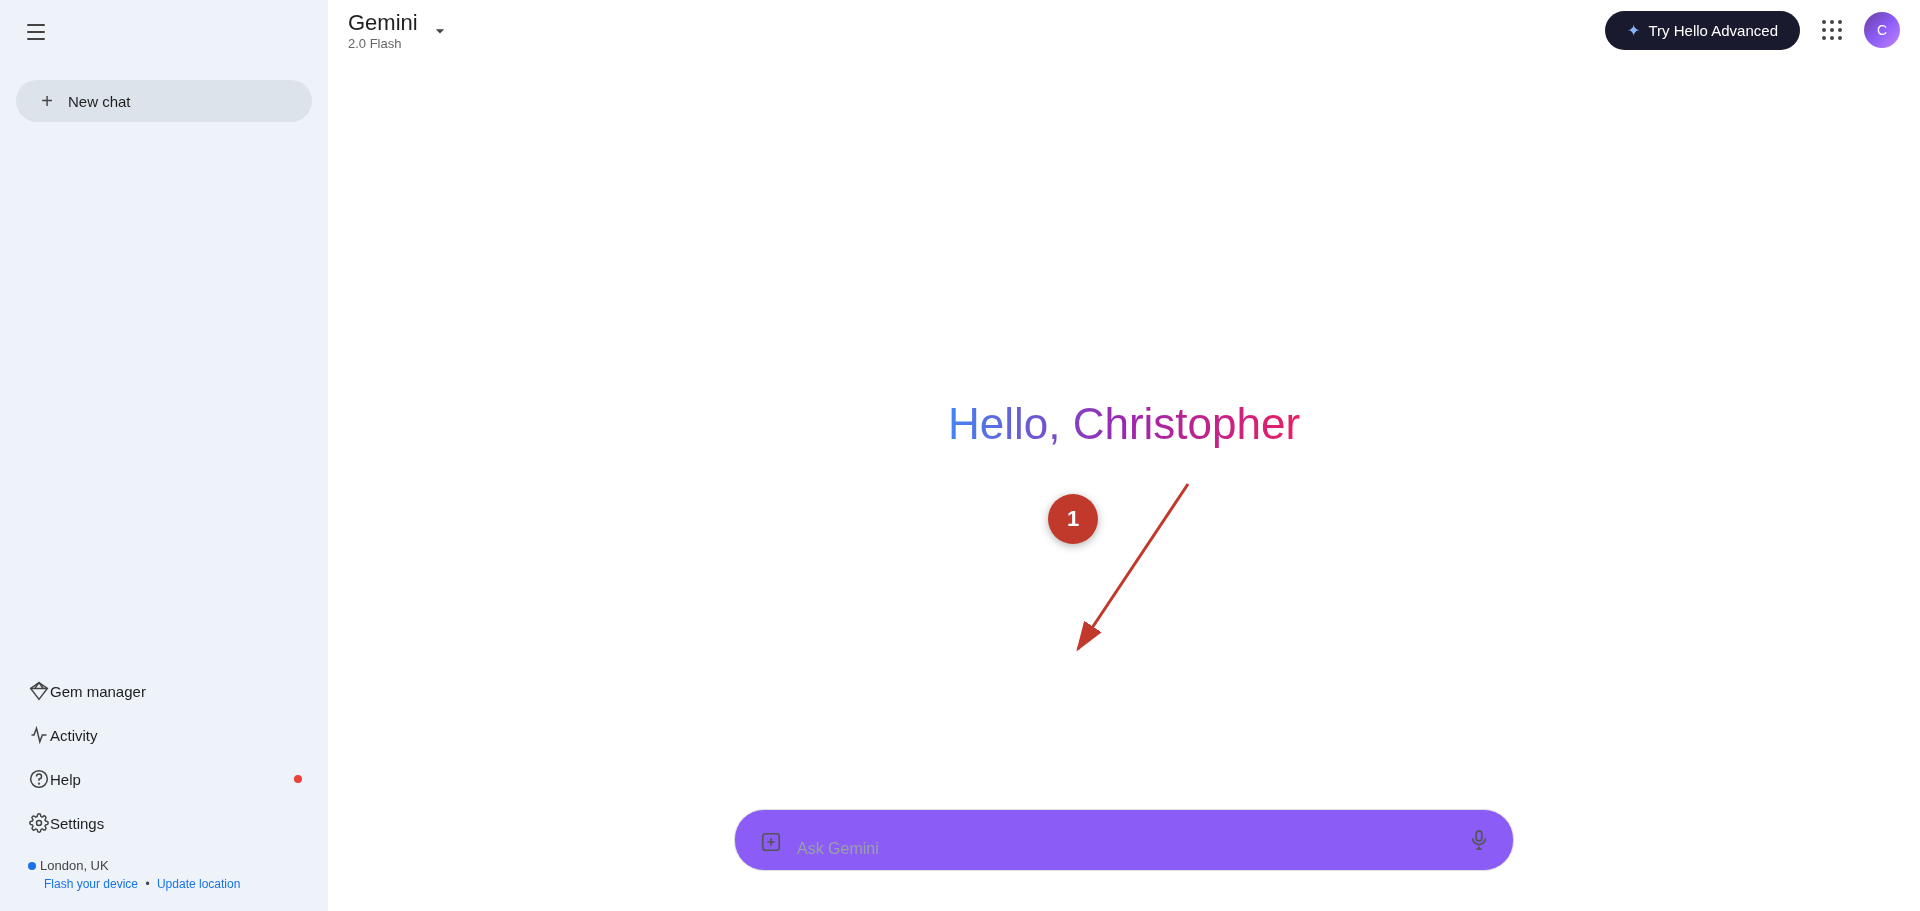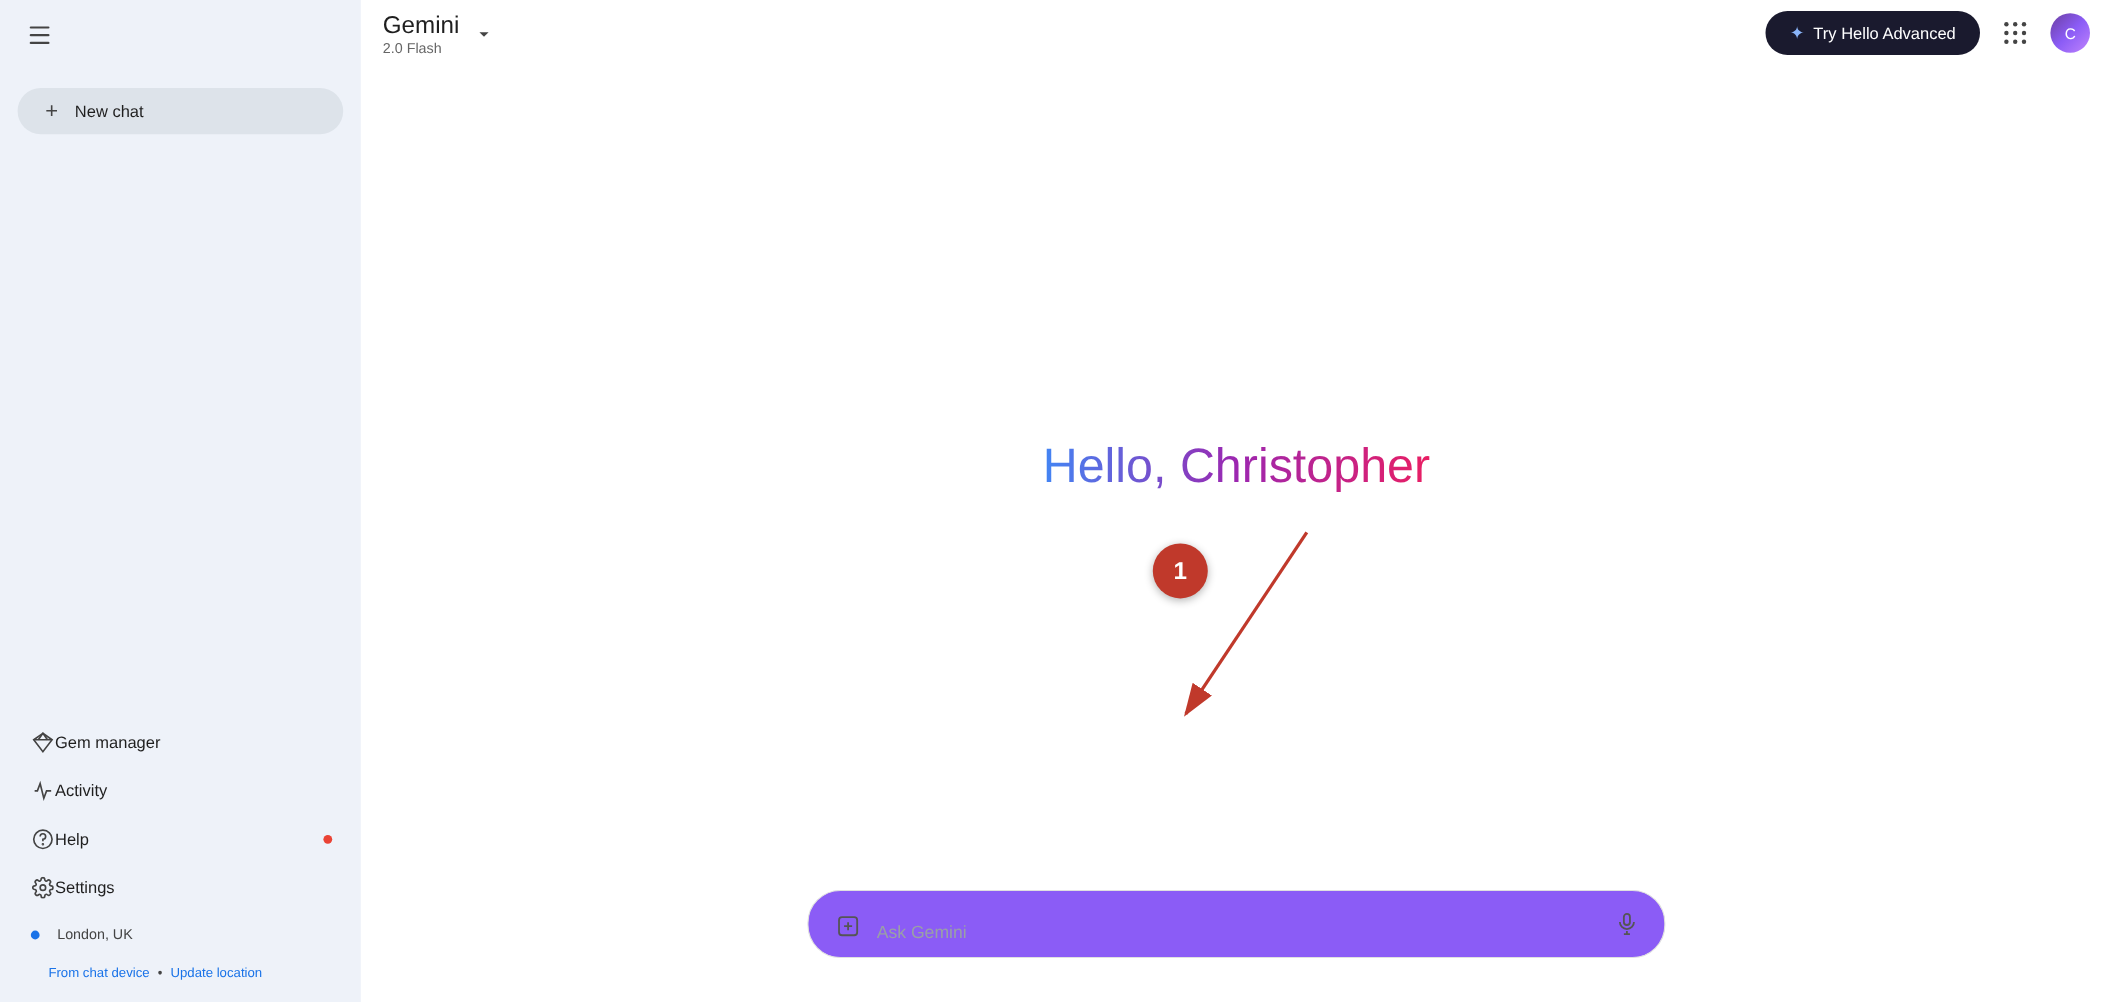--- a/index.html
+++ b/index.html
@@ -126,24 +126,24 @@
       transform: translateY(-50%);
     }
 
     .location-section {
       padding: 12px 20px 8px 20px;
       margin: 0 8px;
     }
     .location-line {
       display: flex;
       align-items: center;
-      gap: 16px;
+      gap: 4px;
       font-size: 13px;
       color: #444;
-      margin-bottom: 20px;
+      margin-bottom: 4px;
     }
     .location-dot {
       width: 8px;
       height: 8px;
       background: #1a73e8;
       border-radius: 50%;
       flex-shrink: 0;
     }
     .location-links {
       font-size: 12px;
@@ -451,21 +451,21 @@
       </span>
       <span>Settings</span>
     </div>
 
     <div class="location-section">
       <div class="location-line">
         <span class="location-dot"></span>
         <span>London, UK</span>
       </div>
       <div class="location-links">
-        <a href="#">From chat device</a>
+        <a href="#">Flash your device</a>
         <span class="location-sep">•</span>
         <a href="#">Update location</a>
       </div>
     </div>
 
   </div>
 </div>
 
 <div id="main">
 

